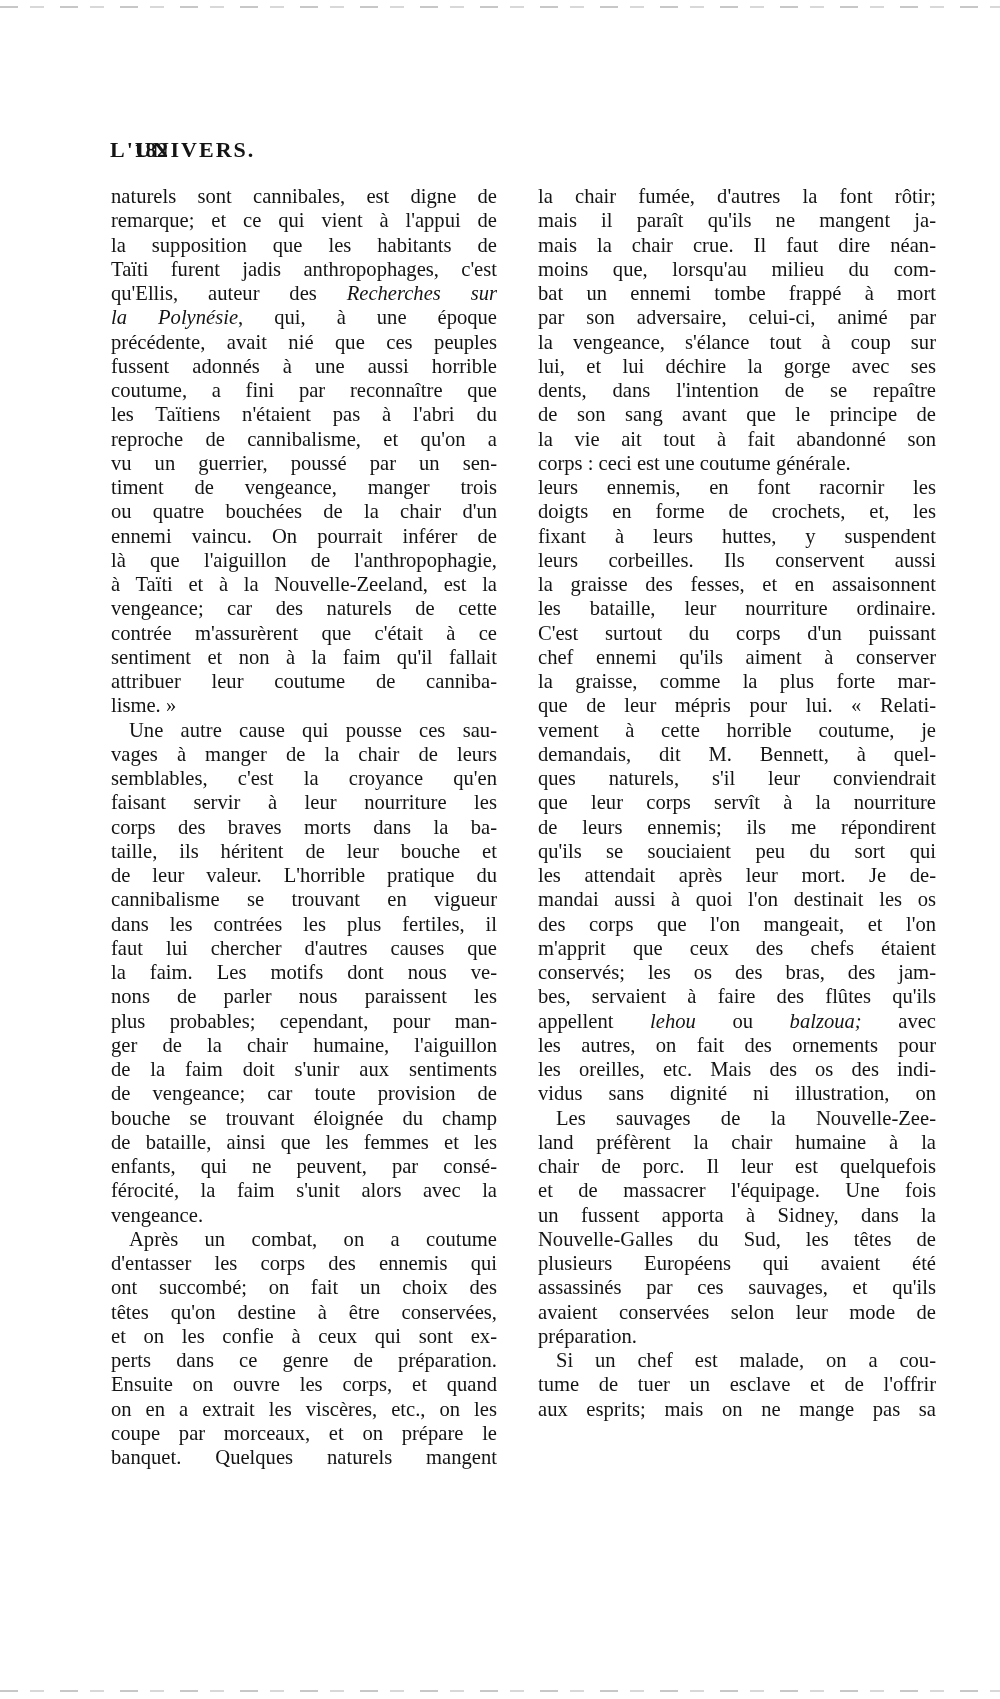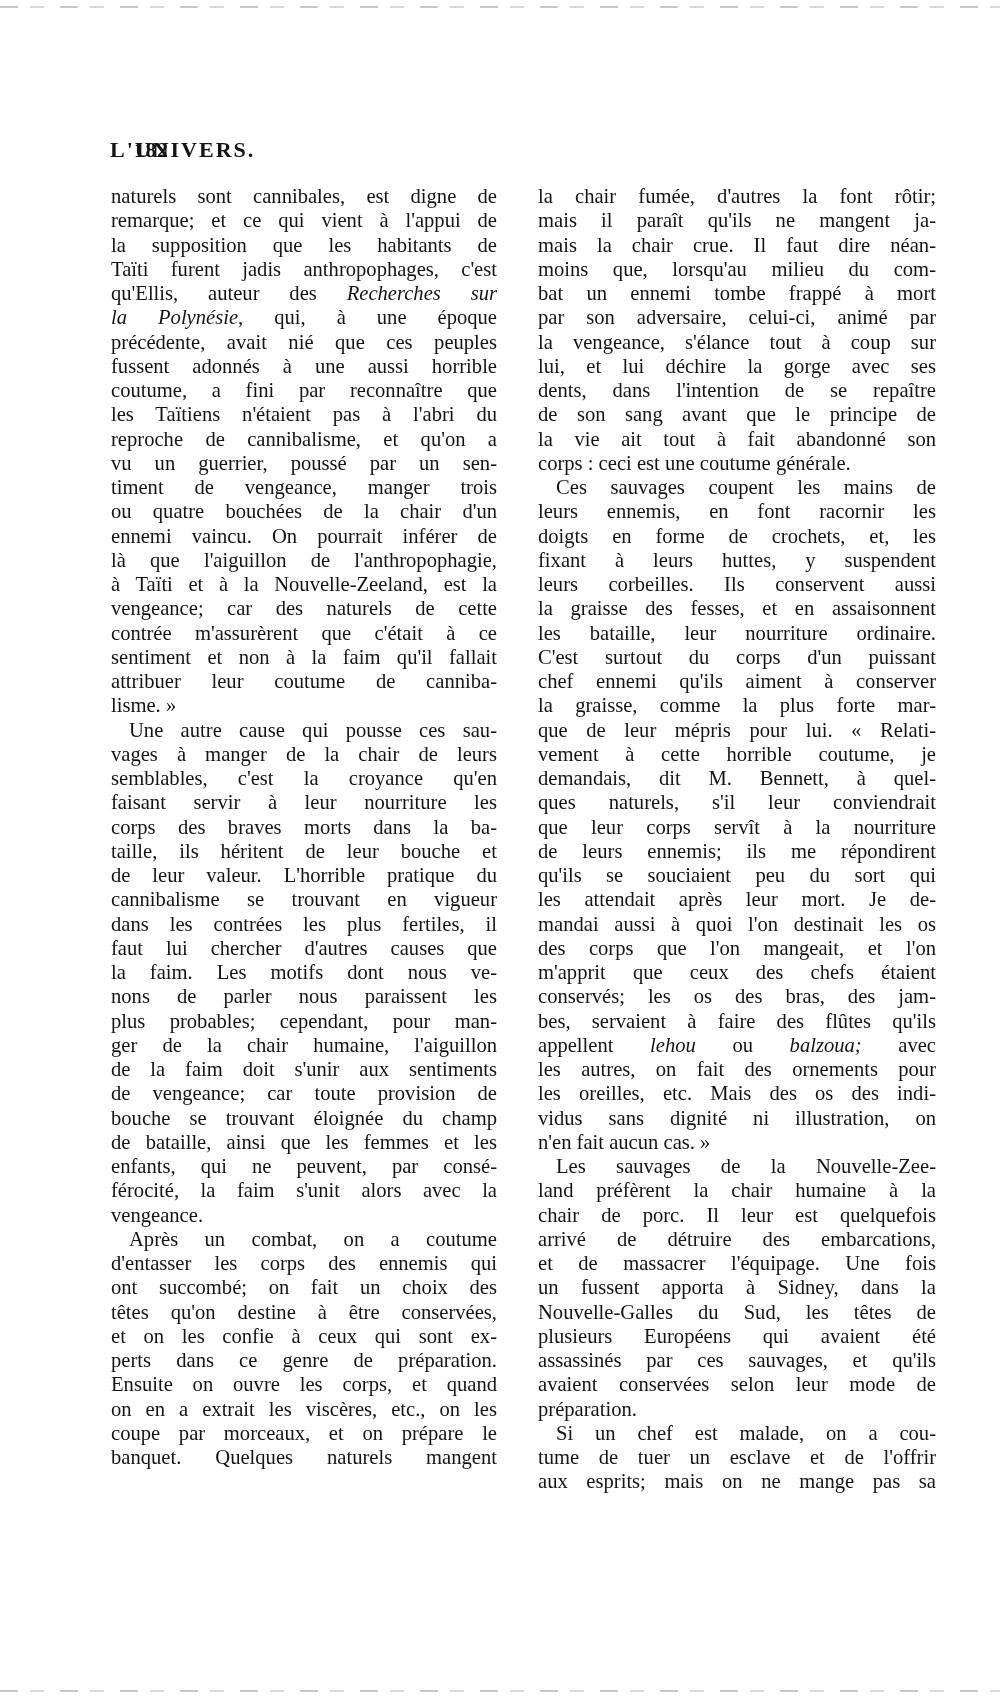--- a/index.html
+++ b/index.html
@@ -140,21 +140,20 @@
     <span class="line">mais la chair crue. Il faut dire néan-</span>
     <span class="line">moins que, lorsqu'au milieu du com-</span>
     <span class="line">bat un ennemi tombe frappé à mort</span>
     <span class="line">par son adversaire, celui-ci, animé par</span>
     <span class="line">la vengeance, s'élance tout à coup sur</span>
     <span class="line">lui, et lui déchire la gorge avec ses</span>
     <span class="line">dents, dans l'intention de se repaître</span>
     <span class="line">de son sang avant que le principe de</span>
     <span class="line">la vie ait tout à fait abandonné son</span>
     <span class="line last">corps : ceci est une coutume générale.</span>
-    <span class="line indent">Ces sauvages coupent les mains de</span>
     <span class="line">leurs ennemis, en font racornir les</span>
     <span class="line">doigts en forme de crochets, et, les</span>
     <span class="line">fixant à leurs huttes, y suspendent</span>
     <span class="line">leurs corbeilles. Ils conservent aussi</span>
     <span class="line">la graisse des fesses, et en assaisonnent</span>
     <span class="line">les bataille, leur nourriture ordinaire.</span>
     <span class="line">C'est surtout du corps d'un puissant</span>
     <span class="line">chef ennemi qu'ils aiment à conserver</span>
     <span class="line">la graisse, comme la plus forte mar-</span>
     <span class="line">que de leur mépris pour lui. « Relati-</span>
@@ -167,25 +166,23 @@
     <span class="line">les attendait après leur mort. Je de-</span>
     <span class="line">mandai aussi à quoi l'on destinait les os</span>
     <span class="line">des corps que l'on mangeait, et l'on</span>
     <span class="line">m'apprit que ceux des chefs étaient</span>
     <span class="line">conservés; les os des bras, des jam-</span>
     <span class="line">bes, servaient à faire des flûtes qu'ils</span>
     <span class="line">appellent <em>lehou</em> ou <em>balzoua;</em> avec</span>
     <span class="line">les autres, on fait des ornements pour</span>
     <span class="line">les oreilles, etc. Mais des os des indi-</span>
     <span class="line">vidus sans dignité ni illustration, on</span>
-    <span class="line last">n'en fait aucun cas. »</span>
     <span class="line indent">Les sauvages de la Nouvelle-Zee-</span>
     <span class="line">land préfèrent la chair humaine à la</span>
     <span class="line">chair de porc. Il leur est quelquefois</span>
-    <span class="line">arrivé de détruire des embarcations,</span>
     <span class="line">et de massacrer l'équipage. Une fois</span>
     <span class="line">un fussent apporta à Sidney, dans la</span>
     <span class="line">Nouvelle-Galles du Sud, les têtes de</span>
     <span class="line">plusieurs Européens qui avaient été</span>
     <span class="line">assassinés par ces sauvages, et qu'ils</span>
     <span class="line">avaient conservées selon leur mode de</span>
     <span class="line last">préparation.</span>
     <span class="line indent">Si un chef est malade, on a cou-</span>
     <span class="line">tume de tuer un esclave et de l'offrir</span>
     <span class="line">aux esprits; mais on ne mange pas sa</span>

